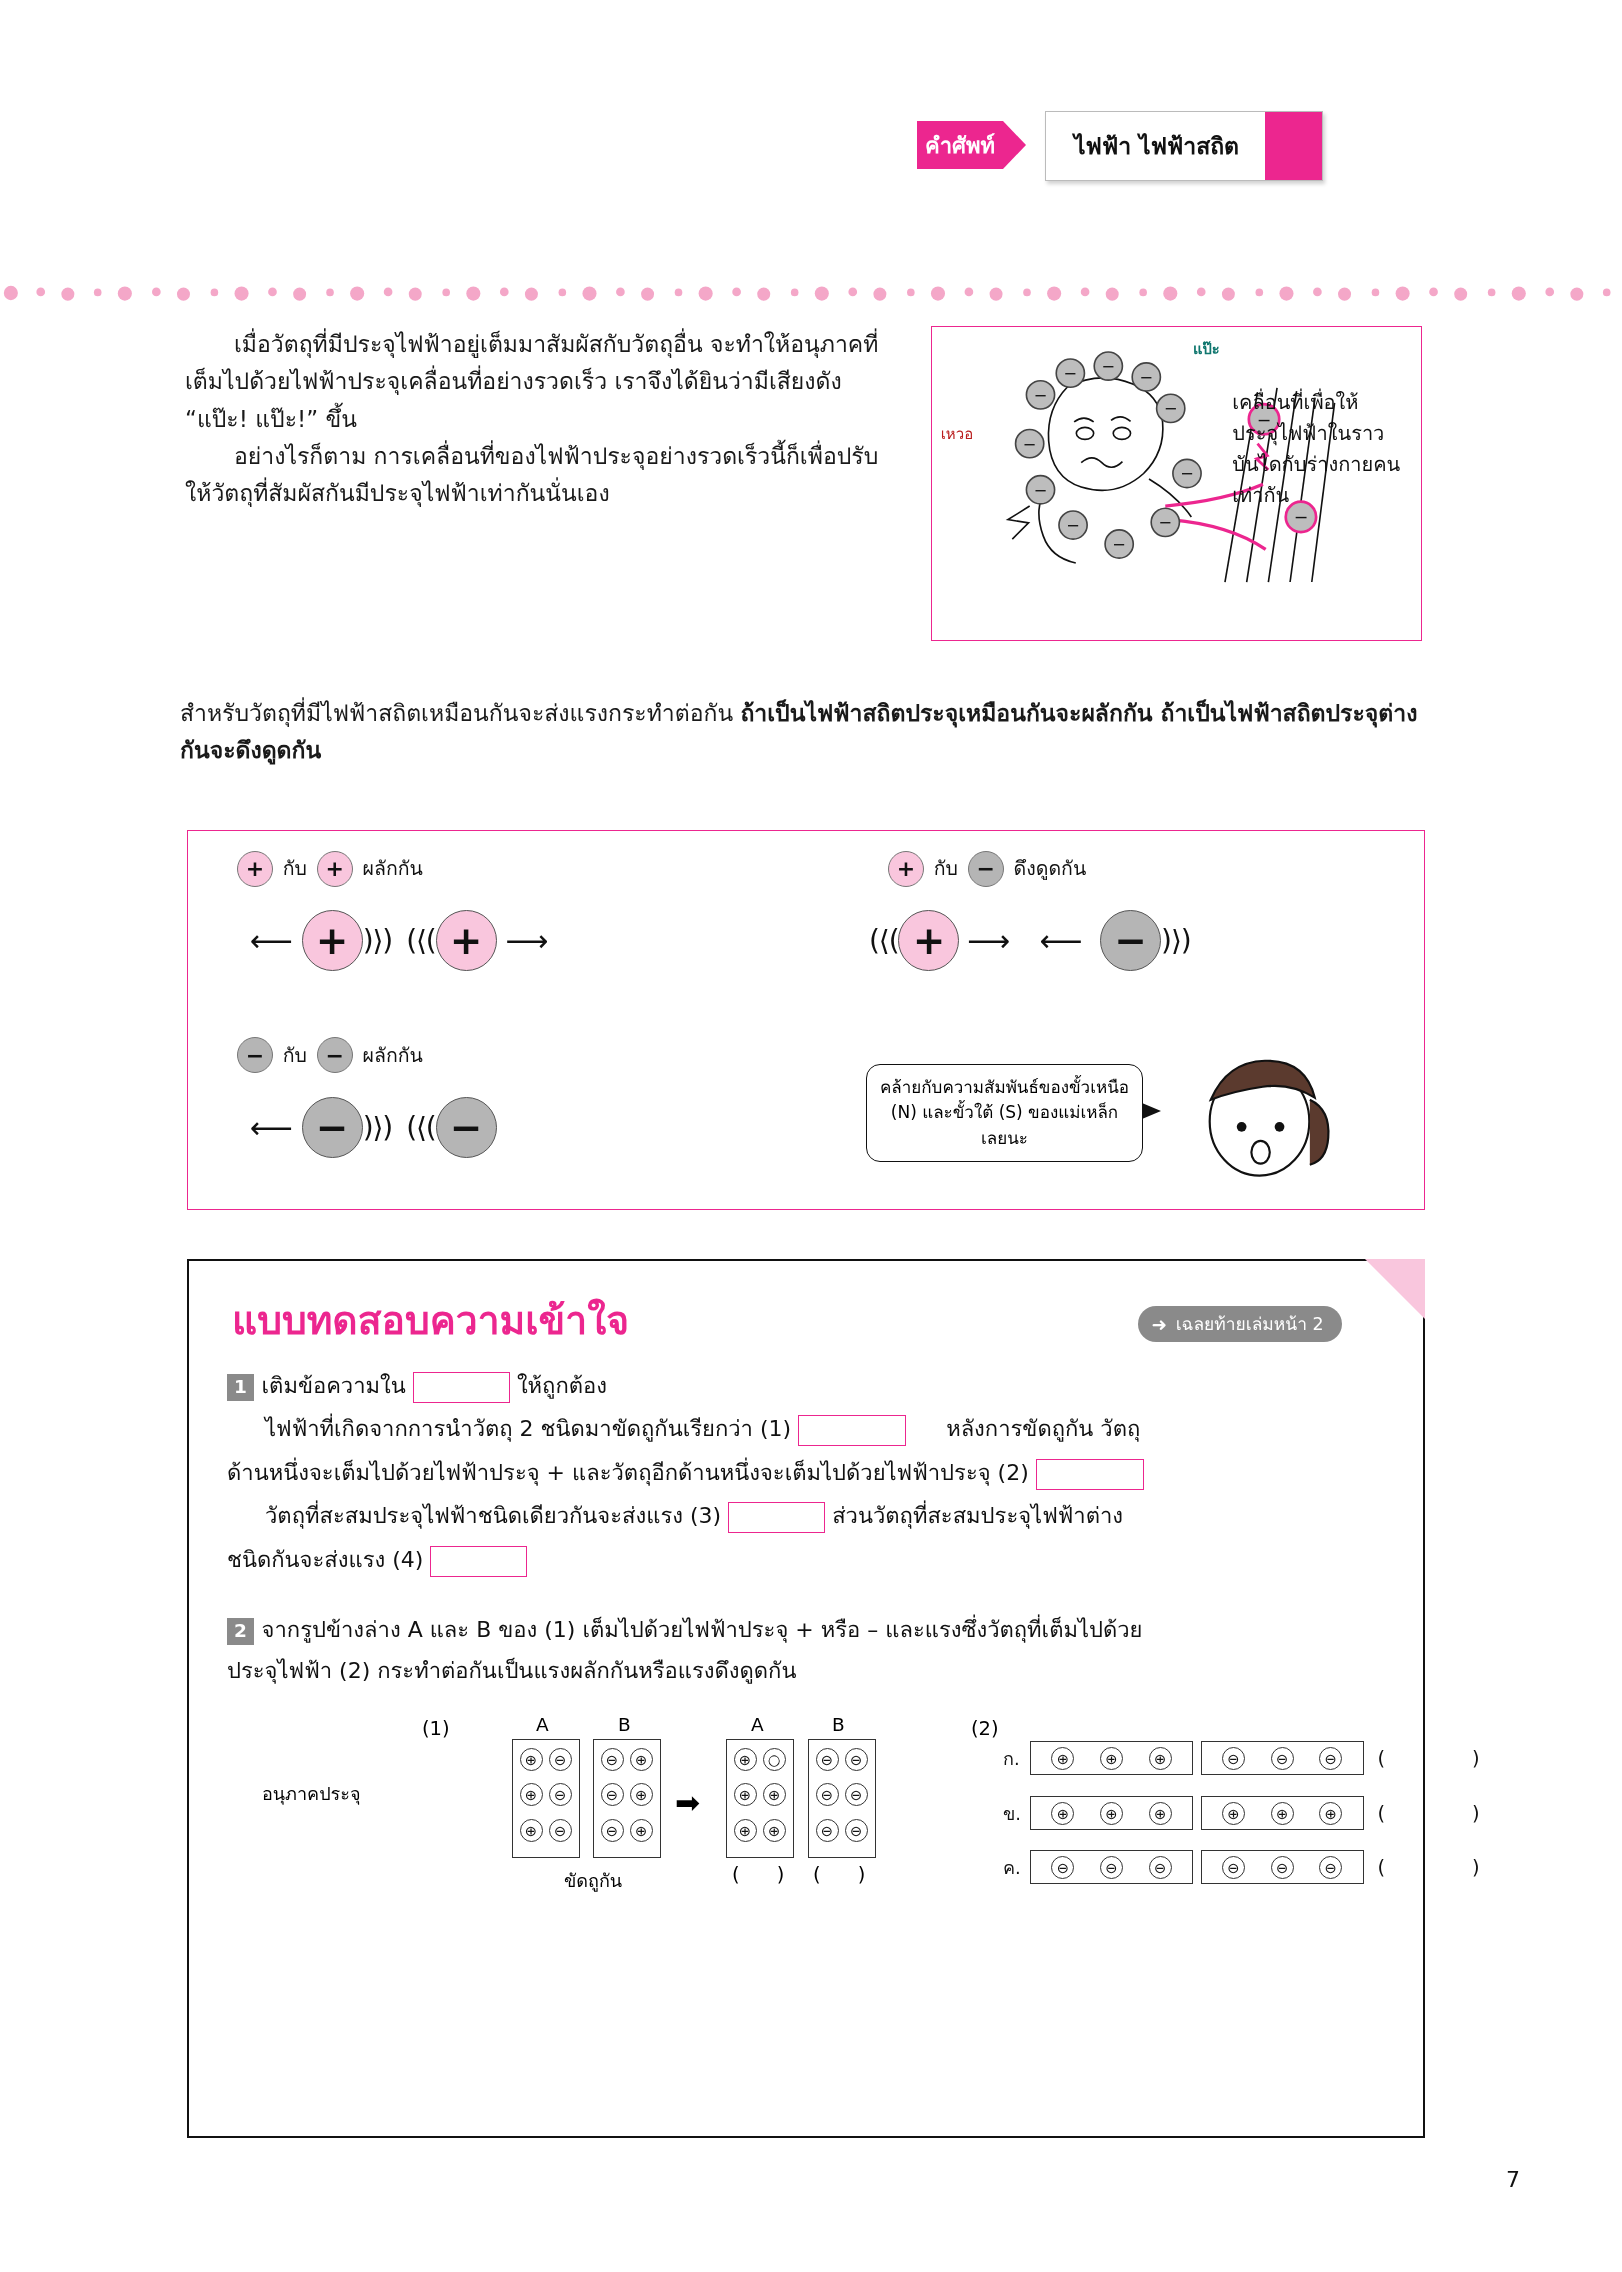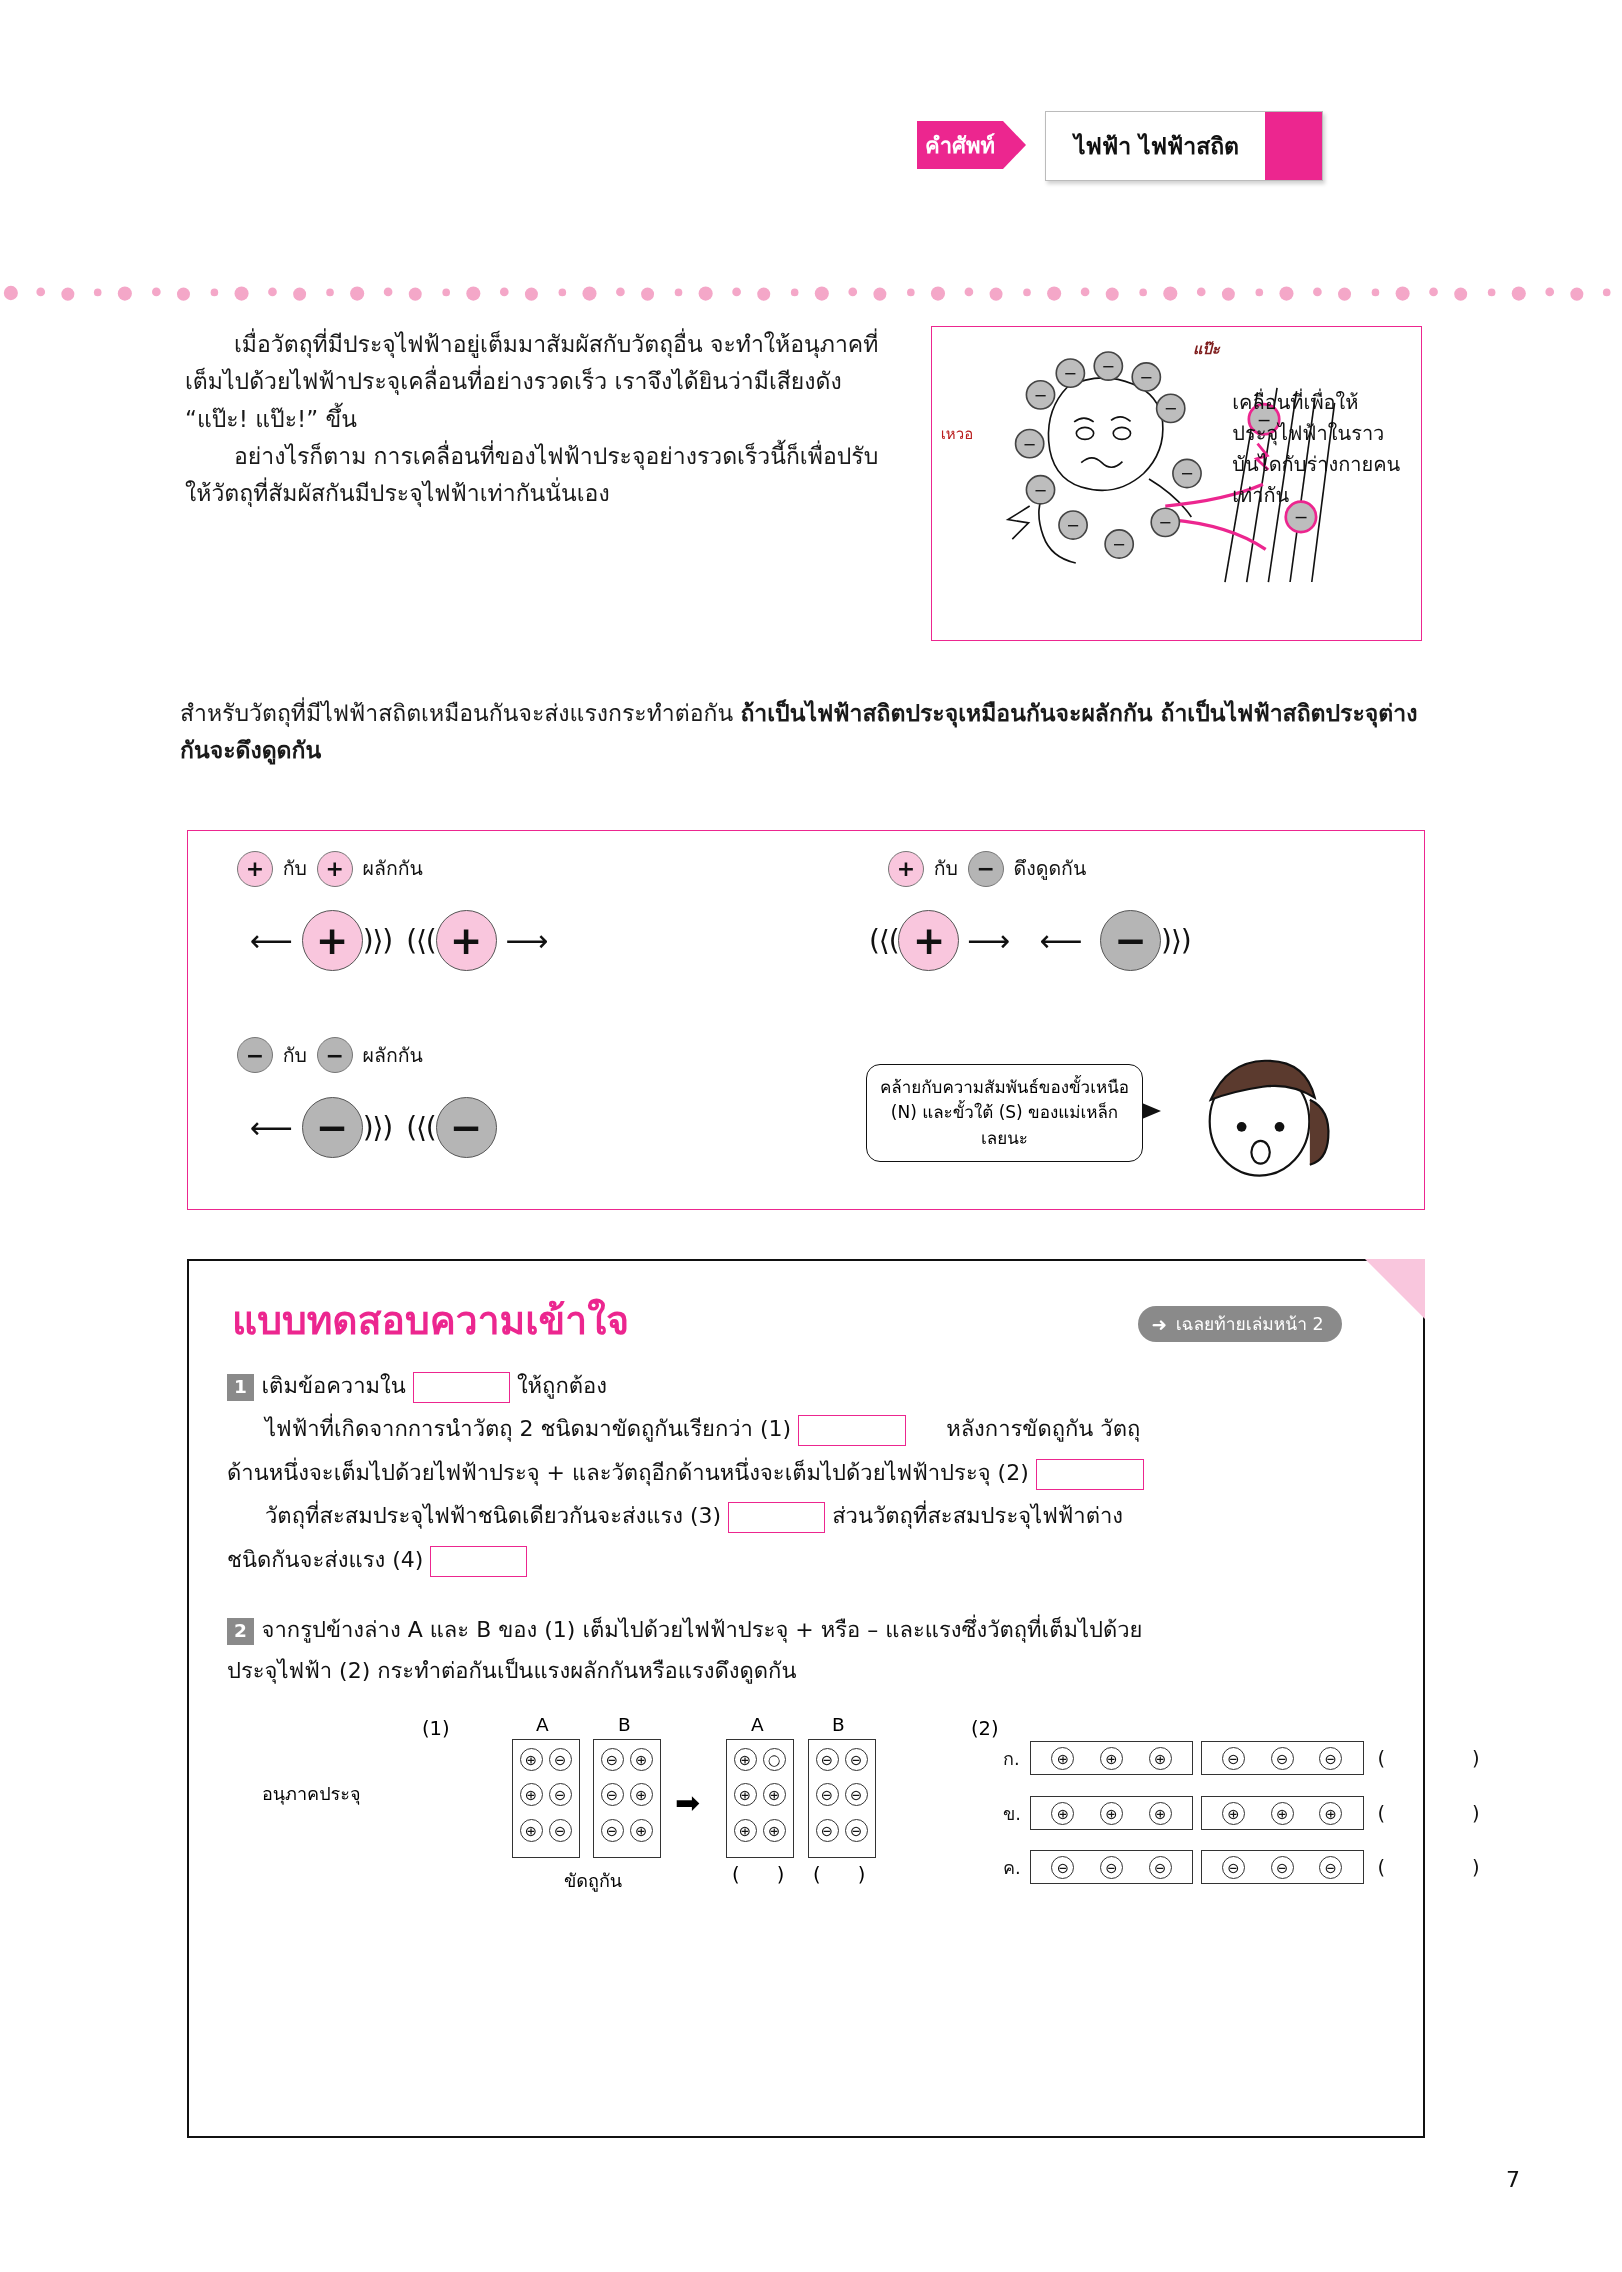--- a/index.html
+++ b/index.html
@@ -130,23 +130,22 @@
     top: 95px;
     font-size: 15px;
     color: #b91c1c;
     text-align: center;
   }
   .illus-pae {
     position: absolute;
     left: 261px;
     top: 9.8px;
     font-size: 14.7px;
-    color: #7f1d1d;
+    color: #0f766e;
     font-weight: bold;
-    font-style: italic;
   }
 
   
   .force-box {
     position: absolute;
     top: 830px;
     left: 187px;
     width: 1238px;
     height: 380px;
     border: 1.6px solid #ec268f;

